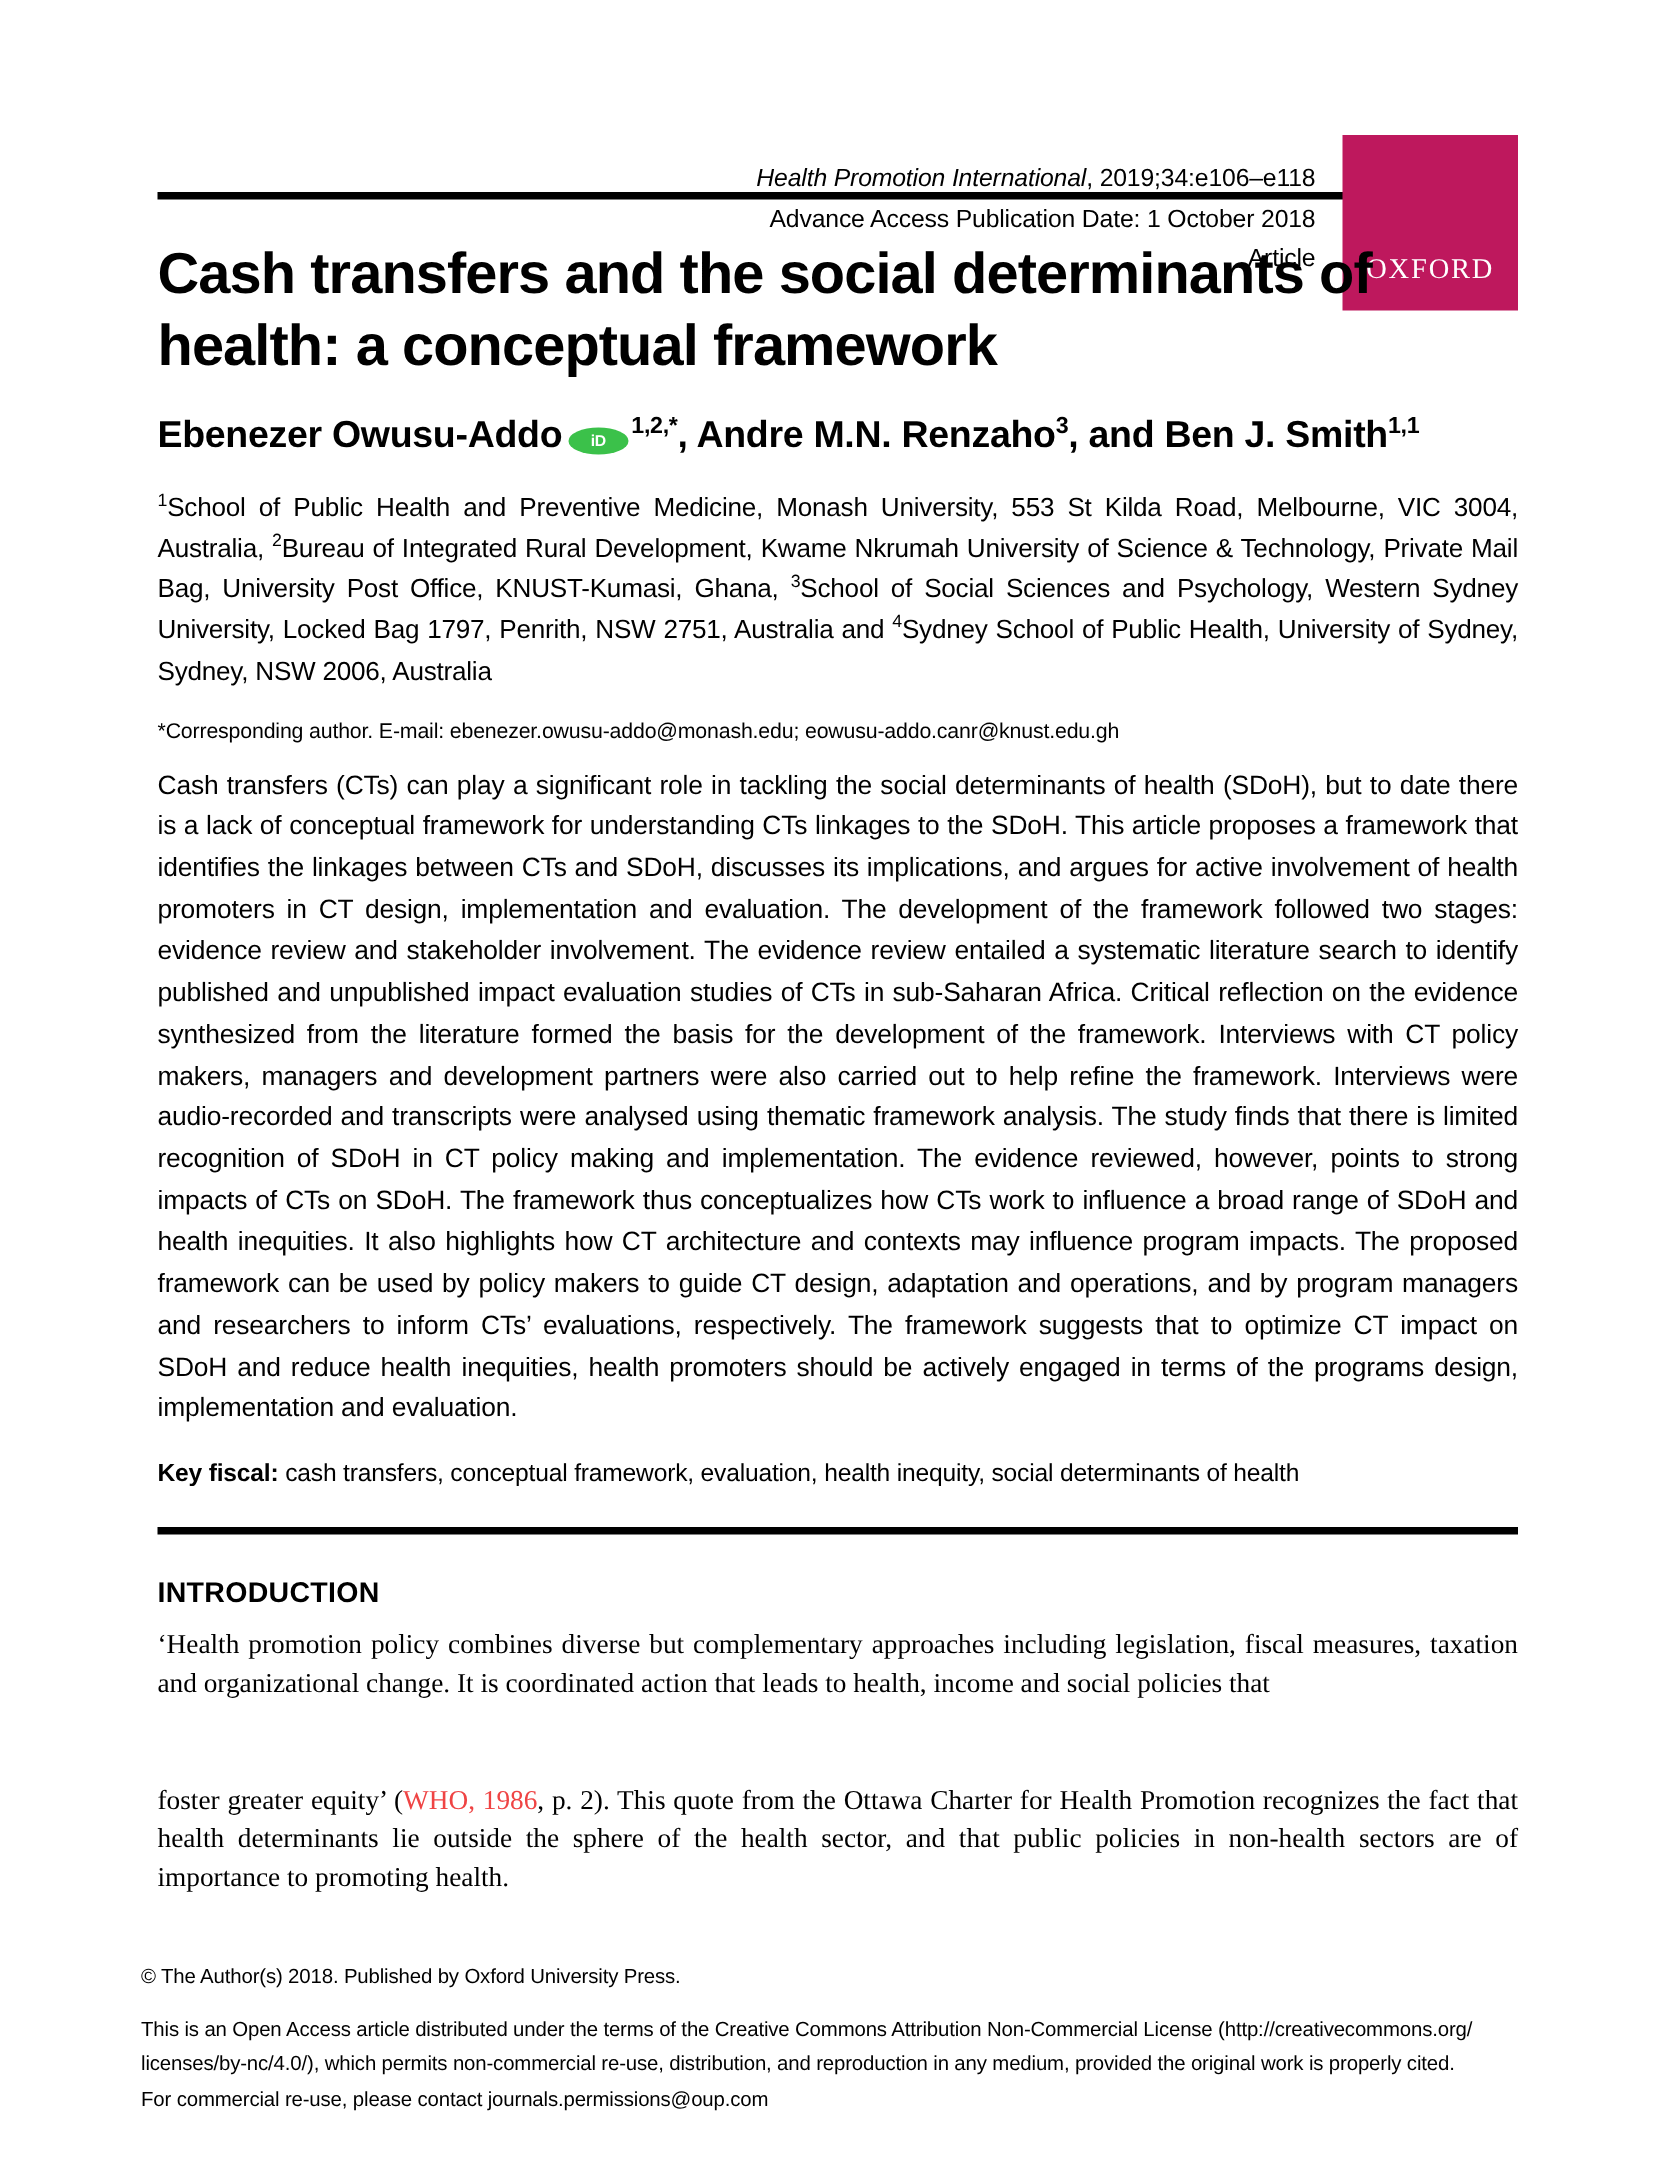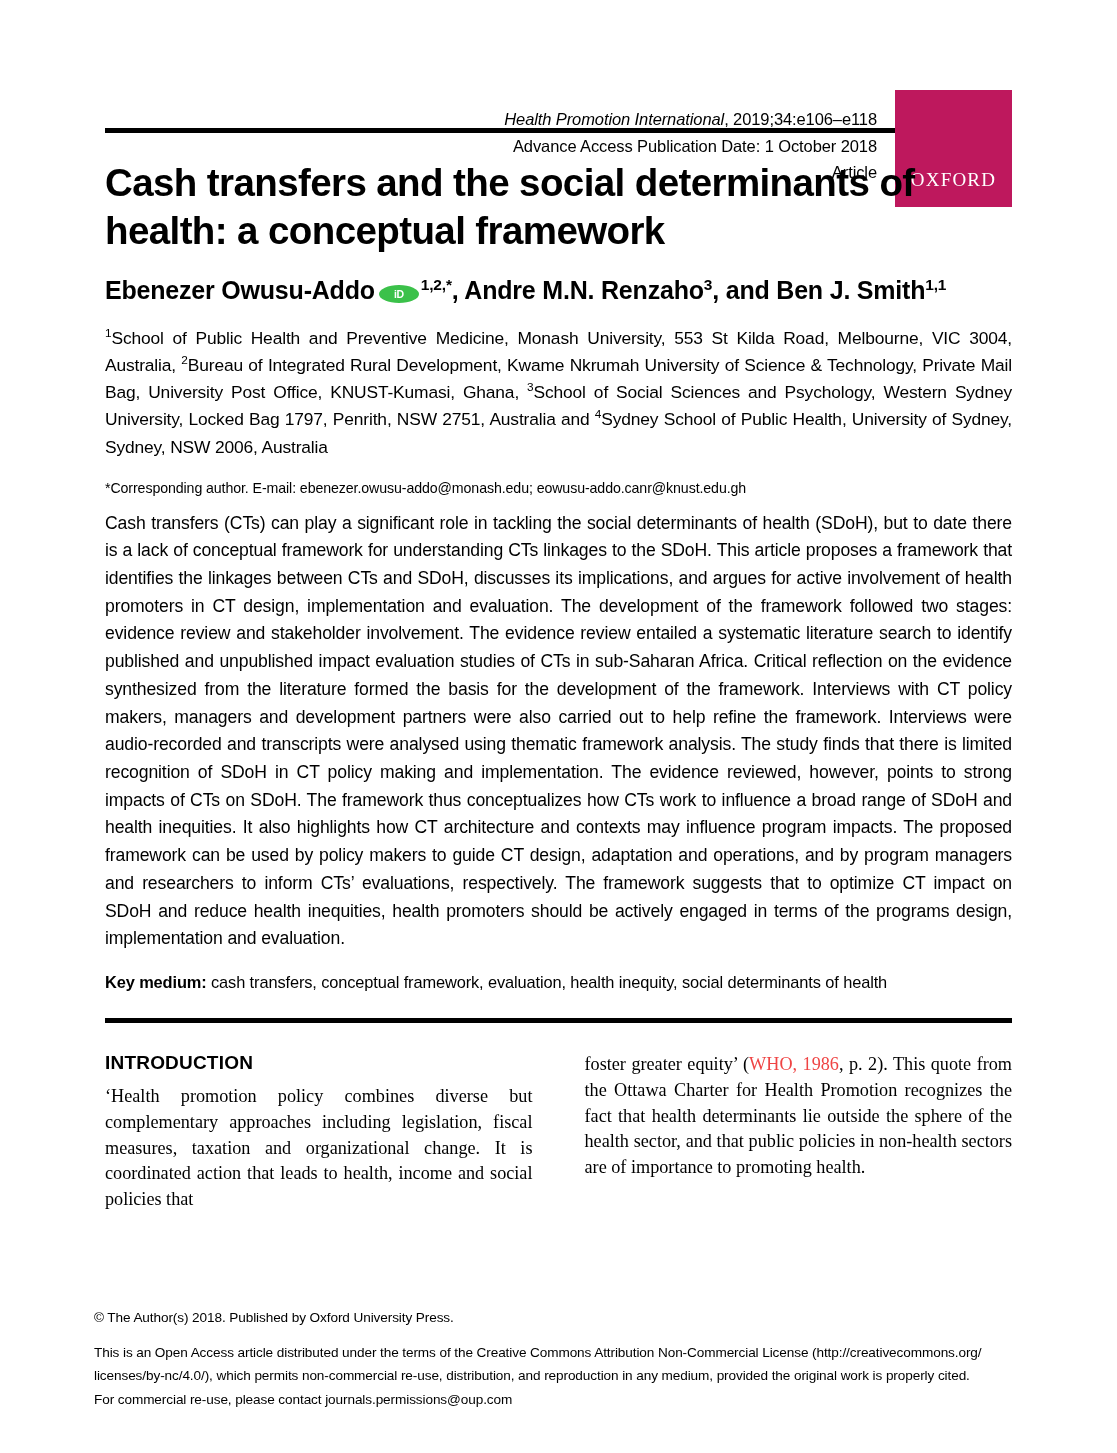--- a/index.html
+++ b/index.html
@@ -158,20 +158,21 @@
   .section-head {
     font-size: 19px;
     font-weight: bold;
     letter-spacing: 0.2px;
     margin: 0 0 10px 0;
   }
   .body-cols {
     display: flex;
     gap: 52px;
     margin-top: 29px;
+    flex-direction: column;
   }
   .col {
     flex: 1 1 0;
     min-width: 0;
   }
   .body-text {
     font-family: "Liberation Serif", serif;
     font-size: 18.2px;
     line-height: 1.42;
     text-align: justify;
@@ -226,21 +227,21 @@
 
   <div class="affiliations">
     <sup>1</sup><span>School of Public Health and Preventive Medicine, Monash University, 553 St Kilda Road, Melbourne, VIC 3004, Australia, </span><sup>2</sup><span>Bureau of Integrated Rural Development, Kwame Nkrumah University of Science &amp; Technology, Private Mail Bag, University Post Office, KNUST-Kumasi, Ghana, </span><sup>3</sup><span>School of Social Sciences and Psychology, Western Sydney University, Locked Bag 1797, Penrith, NSW 2751, Australia and </span><sup>4</sup><span>Sydney School of Public Health, University of Sydney, Sydney, NSW 2006, Australia</span>
   </div>
 
   <div class="corresponding">*Corresponding author. E-mail: ebenezer.owusu-addo@monash.edu; eowusu-addo.canr@knust.edu.gh</div>
 
   <div class="summary-body">Cash transfers (CTs) can play a significant role in tackling the social determinants of health (SDoH), but to date there is a lack of conceptual framework for understanding CTs linkages to the SDoH. This article proposes a framework that identifies the linkages between CTs and SDoH, discusses its implications, and argues for active involvement of health promoters in CT design, implementation and evaluation. The development of the framework followed two stages: evidence review and stakeholder involvement. The evidence review entailed a systematic literature search to identify published and unpublished impact evaluation studies of CTs in sub-Saharan Africa. Critical reflection on the evidence synthesized from the literature formed the basis for the development of the framework. Interviews with CT policy makers, managers and development partners were also carried out to help refine the framework. Interviews were audio-recorded and transcripts were analysed using thematic framework analysis. The study finds that there is limited recognition of SDoH in CT policy making and implementation. The evidence reviewed, however, points to strong impacts of CTs on SDoH. The framework thus conceptualizes how CTs work to influence a broad range of SDoH and health inequities. It also highlights how CT architecture and contexts may influence program impacts. The proposed framework can be used by policy makers to guide CT design, adaptation and operations, and by program managers and researchers to inform CTs’ evaluations, respectively. The framework suggests that to optimize CT impact on SDoH and reduce health inequities, health promoters should be actively engaged in terms of the programs design, implementation and evaluation.</div>
 
   <div class="keywords">
-    <b>Key medium:</b><span> cash transfers, conceptual framework, evaluation, health inequity, social determinants of health</span>
+    <b>Key fiscal:</b><span> cash transfers, conceptual framework, evaluation, health inequity, social determinants of health</span>
   </div>
 
   <div class="rule-thick pre-intro"></div>
 
   <div class="body-cols">
     <div class="col col-left">
       <div class="section-head">INTRODUCTION</div>
       <p class="body-text">‘Health promotion policy combines diverse but complementary approaches including legislation, fiscal measures, taxation and organizational change. It is coordinated action that leads to health, income and social policies that</p>
     </div>
     <div class="col col-right">

